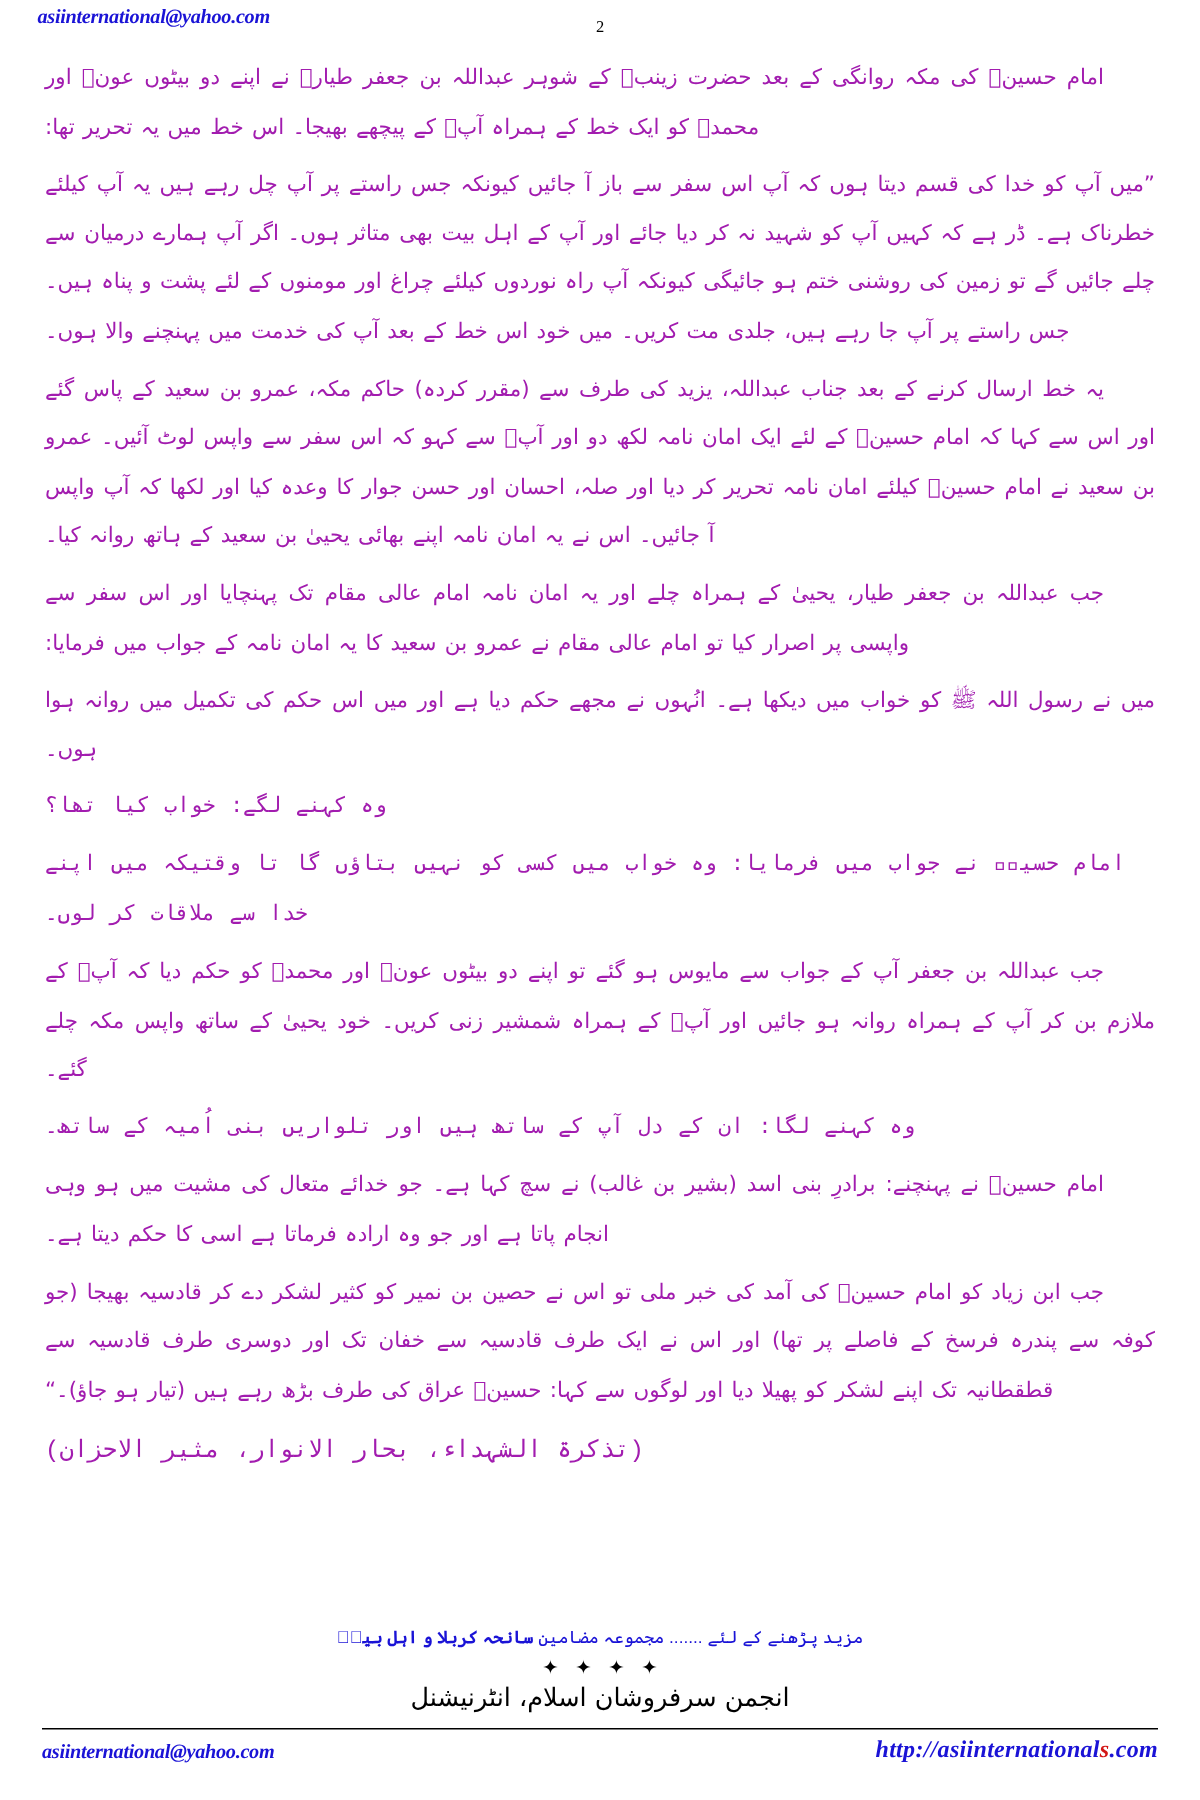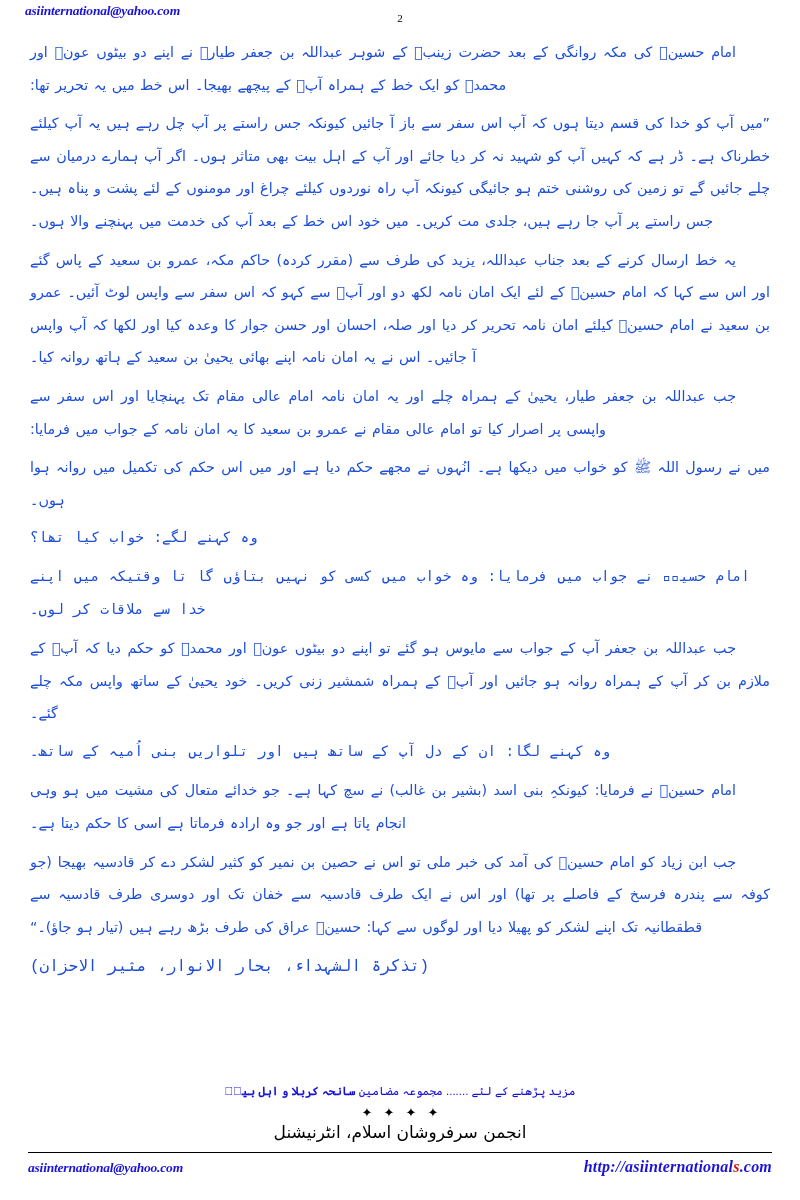--- a/index.html
+++ b/index.html
@@ -66,21 +66,21 @@
     width: 740px;
     direction: rtl;
     text-align: justify;
     text-align-last: left;
   }
 
   .para {
     font-family: "DejaVu Sans", "Liberation Sans", sans-serif;
     font-size: 14.3px;
     line-height: 2.28;
-    color: #1d4ed8;
+    color: #a21caf;
     margin: 0 0 6px 0;
     text-align: justify;
     text-justify: inter-word;
     direction: rtl;
     unicode-bidi: isolate;
     word-spacing: 1px;
   }
   .para.indent {
     text-indent: 34px;
   }
@@ -210,21 +210,21 @@
 
     <p class="para leftward">وہ کہنے لگے: خواب کیا تھا؟</p>
 
     <p class="para leftward">امام حسینؑ نے جواب میں فرمایا: وہ خواب میں کسی کو نہیں بتاؤں گا تا وقتیکہ میں اپنے خدا سے ملاقات کر لوں۔</p>
 
     <p class="para indent">جب عبداللہ بن جعفر آپ کے جواب سے مایوس ہو گئے تو اپنے دو بیٹوں عونؓ اور محمدؓ کو حکم دیا کہ آپؑ کے ملازم بن کر آپ کے ہمراہ روانہ ہو جائیں اور آپؑ کے ہمراہ شمشیر زنی کریں۔ خود یحییٰ کے ساتھ واپس مکہ چلے گئے۔</p>
 
 
     <p class="para leftward">وہ کہنے لگا: ان کے دل آپ کے ساتھ ہیں اور تلواریں بنی اُمیہ کے ساتھ۔</p>
 
-    <p class="para indent">امام حسینؑ نے فرمایا: کیونکہِ بنی اسد (بشیر بن غالب) نے سچ کہا ہے۔ جو خدائے متعال کی مشیت میں ہو وہی انجام پاتا ہے اور جو وہ ارادہ فرماتا ہے اسی کا حکم دیتا ہے۔</p>
+    <p class="para indent">امام حسینؑ نے پہنچنے: برادرِ بنی اسد (بشیر بن غالب) نے سچ کہا ہے۔ جو خدائے متعال کی مشیت میں ہو وہی انجام پاتا ہے اور جو وہ ارادہ فرماتا ہے اسی کا حکم دیتا ہے۔</p>
 
     <p class="para indent">جب ابن زیاد کو امام حسینؑ کی آمد کی خبر ملی تو اس نے حصین بن نمیر کو کثیر لشکر دے کر قادسیہ بھیجا (جو کوفہ سے پندرہ فرسخ کے فاصلے پر تھا) اور اس نے ایک طرف قادسیہ سے خفان تک اور دوسری طرف قادسیہ سے قطقطانیہ تک اپنے لشکر کو پھیلا دیا اور لوگوں سے کہا: حسینؑ عراق کی طرف بڑھ رہے ہیں (تیار ہو جاؤ)۔“</p>
 
     <p class="para citation leftward">(تذکرۃ الشہداء، بحار الانوار، مثیر الاحزان)</p>
   </div>
 
   <div class="more-line">
     <span>مزید پڑھنے کے لئے ....... مجموعہ مضامین</span>
     <span class="blue-strong">سانحہ کربلا و اہل بیتؓ</span>
   </div>

